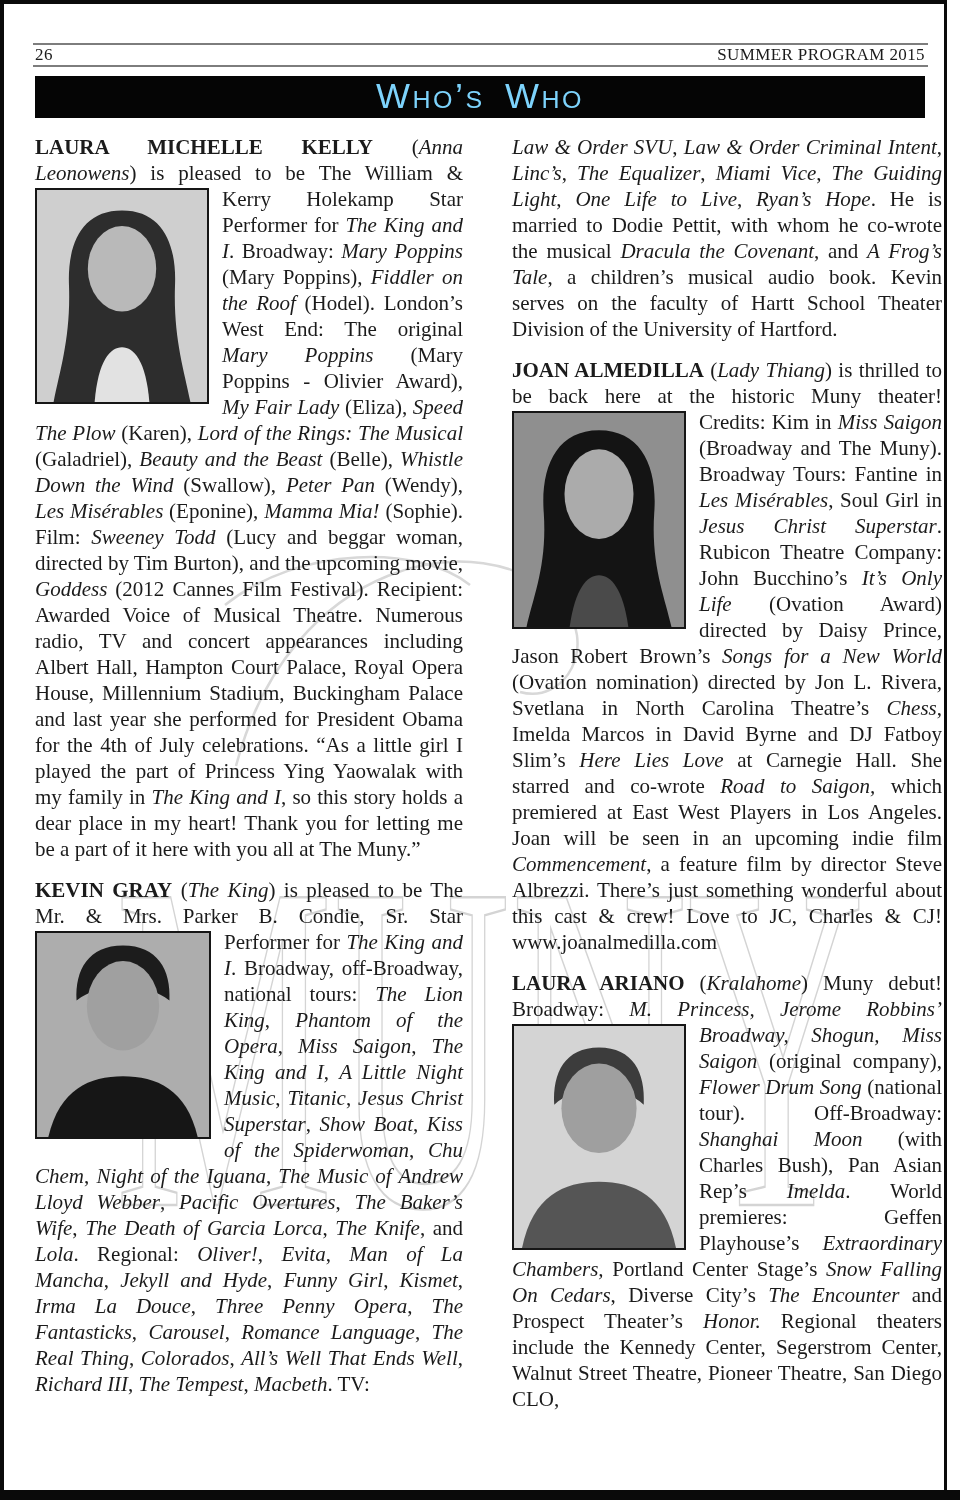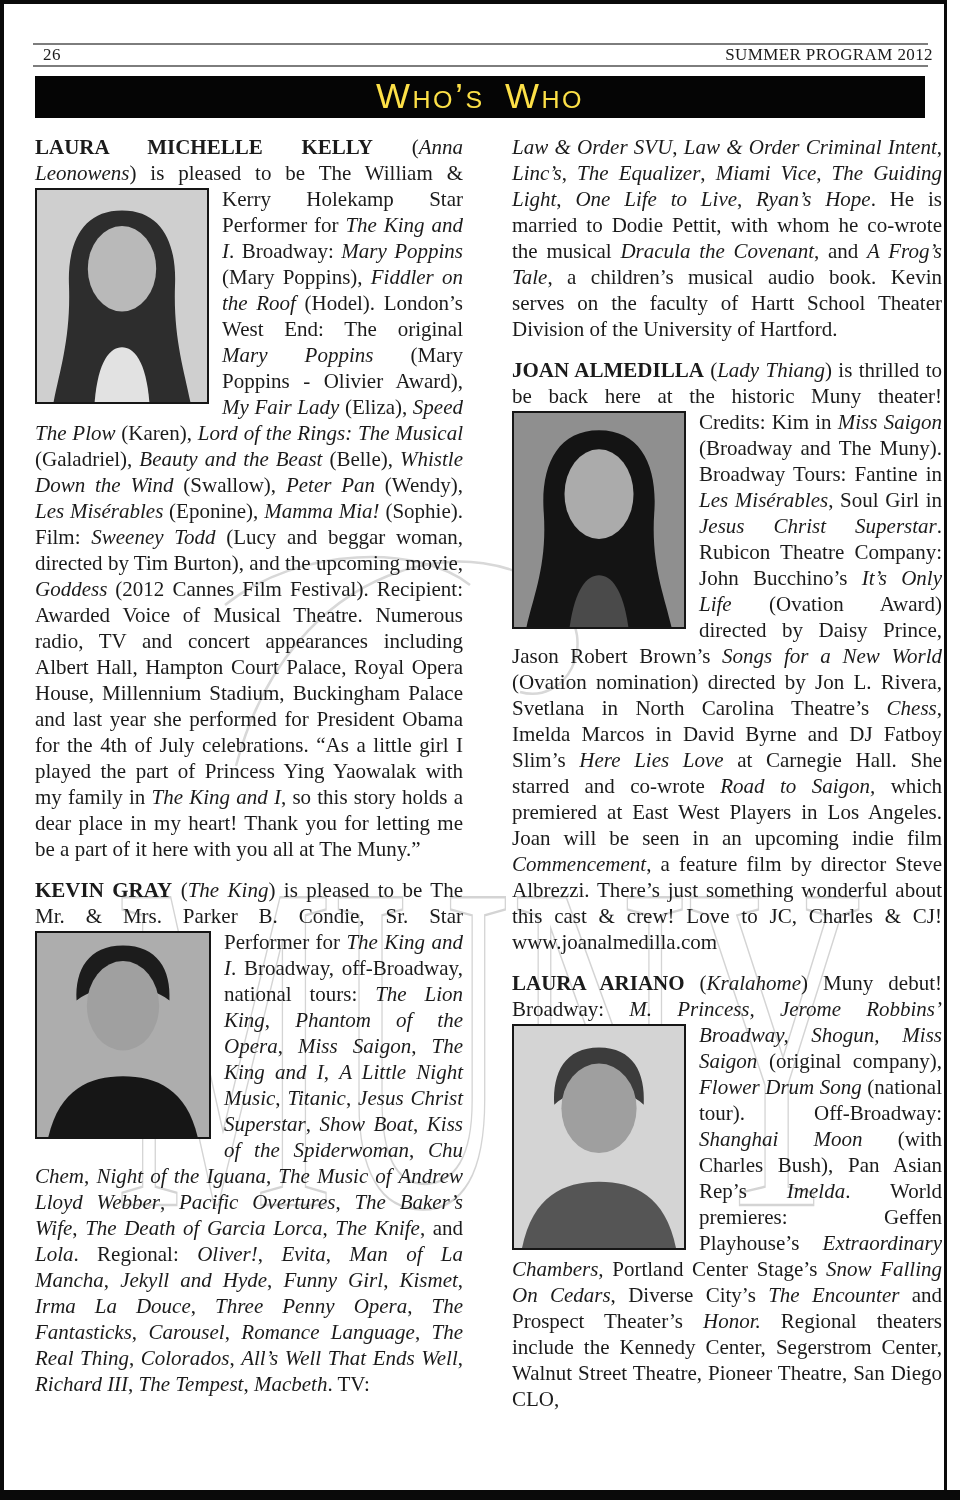--- a/index.html
+++ b/index.html
@@ -17,27 +17,27 @@
   .edge-bottom { left:0; top:1490px; width:960px; height:10px; }
 
   
   .watermark { position:absolute; left:0; top:0; z-index:0; pointer-events:none; }
 
   
   .rule { position:absolute; left:33px; width:895px; height:2px; background:#7d7d7d; z-index:2; }
   .rule-top { top:43px; }
   .rule-mid { top:65px; }
   .header-row {
-    position:absolute; left:43px; top:45px; width:890px; z-index:2;
+    position:absolute; left:35px; top:45px; width:890px; z-index:2;
     display:flex; justify-content:space-between; align-items:flex-start;
     font-size:17px; letter-spacing:0.4px;
   }
   .banner {
     position:absolute; left:35px; top:76px; width:890px; height:42px; z-index:2;
-    background:#050505; color:#fde047;
+    background:#050505; color:#7dd3fc;
     display:flex; align-items:center; justify-content:center;
   }
   .banner span {
     font-family:"Liberation Sans","DejaVu Sans",sans-serif;
     font-variant:small-caps;
     font-size:36px; line-height:1; letter-spacing:2.5px; word-spacing:8px;
     transform:scaleY(0.95);
   }
 
   
@@ -77,21 +77,21 @@
   </svg>
 
   <div class="edge edge-top"></div>
   <div class="edge edge-left"></div>
   <div class="edge edge-right"></div>
   <div class="edge edge-bottom"></div>
 
   <div class="rule rule-top"></div>
   <div class="header-row">
     <span>26</span>
-    <span>SUMMER PROGRAM 2012</span>
+    <span>SUMMER PROGRAM 2015</span>
   </div>
   <div class="rule rule-mid"></div>
   <div class="banner">
     <span>Who’s Who</span>
   </div>
 
   <section class="col col-left">
 
     <article>
       <p class="intro"><span class="b">LAURA MICHELLE KELLY</span><span> (</span><span class="i">Anna Leonowens</span><span>) is pleased to be The William &amp;</span></p>

